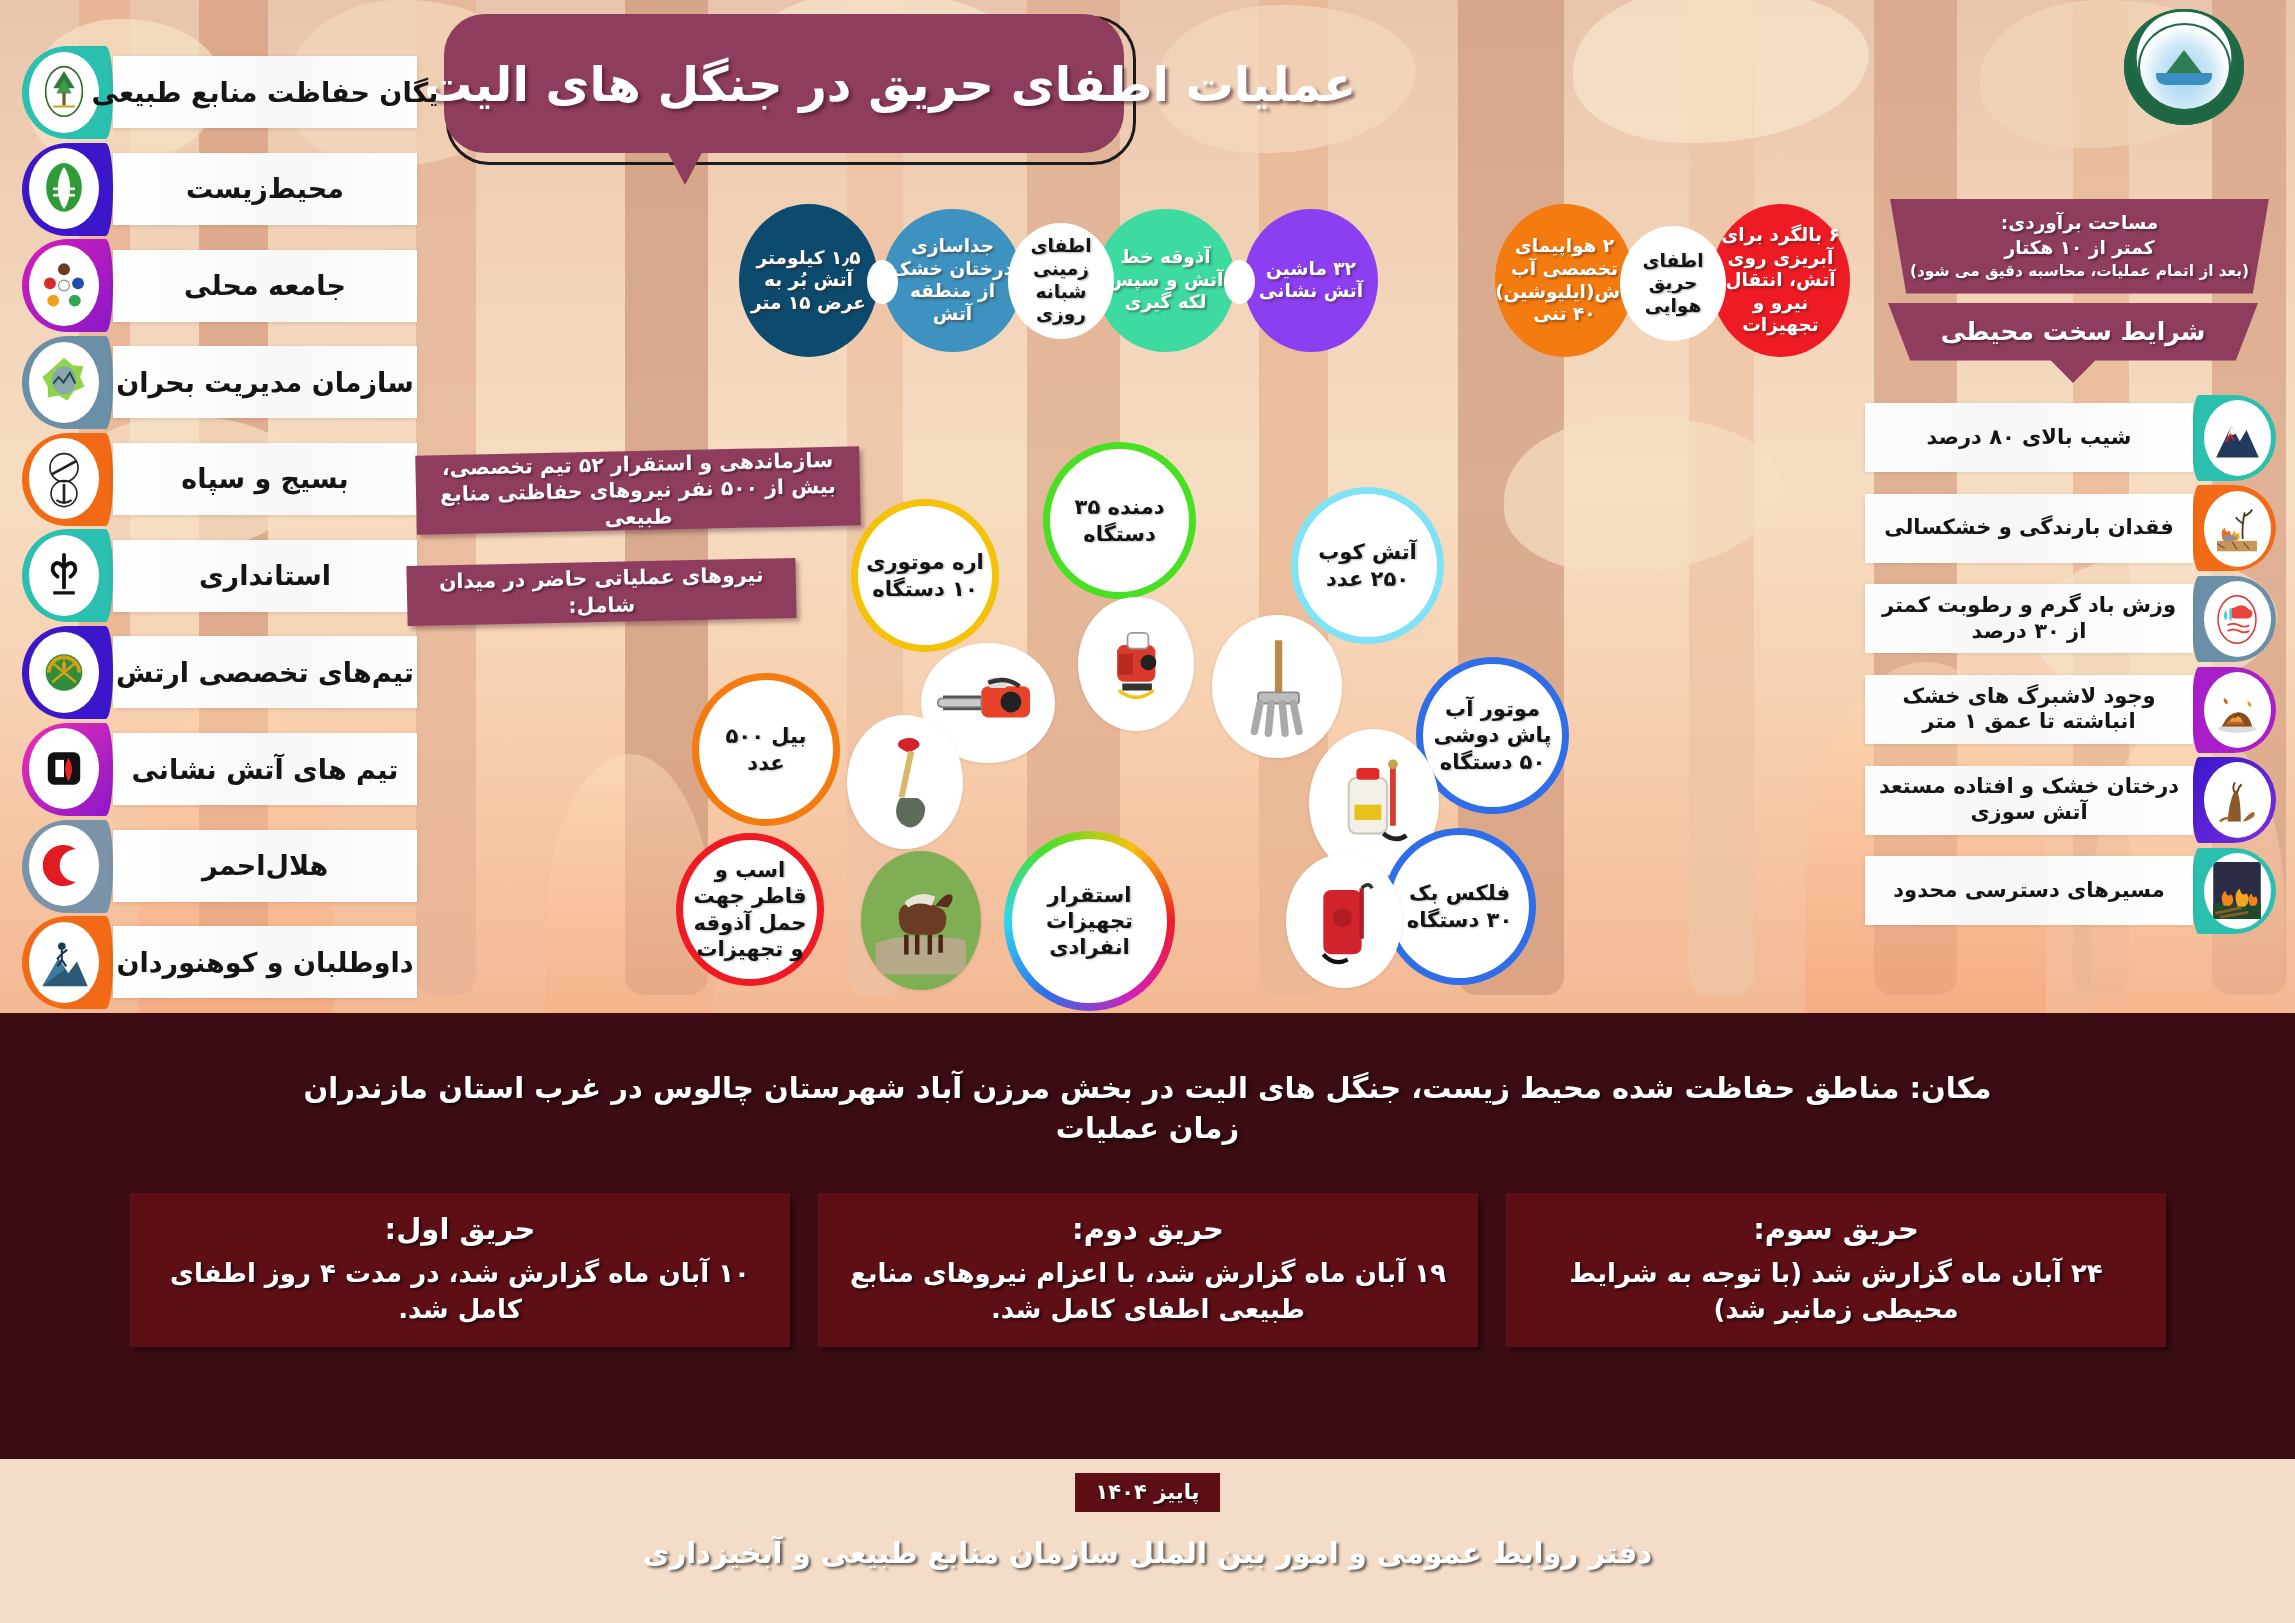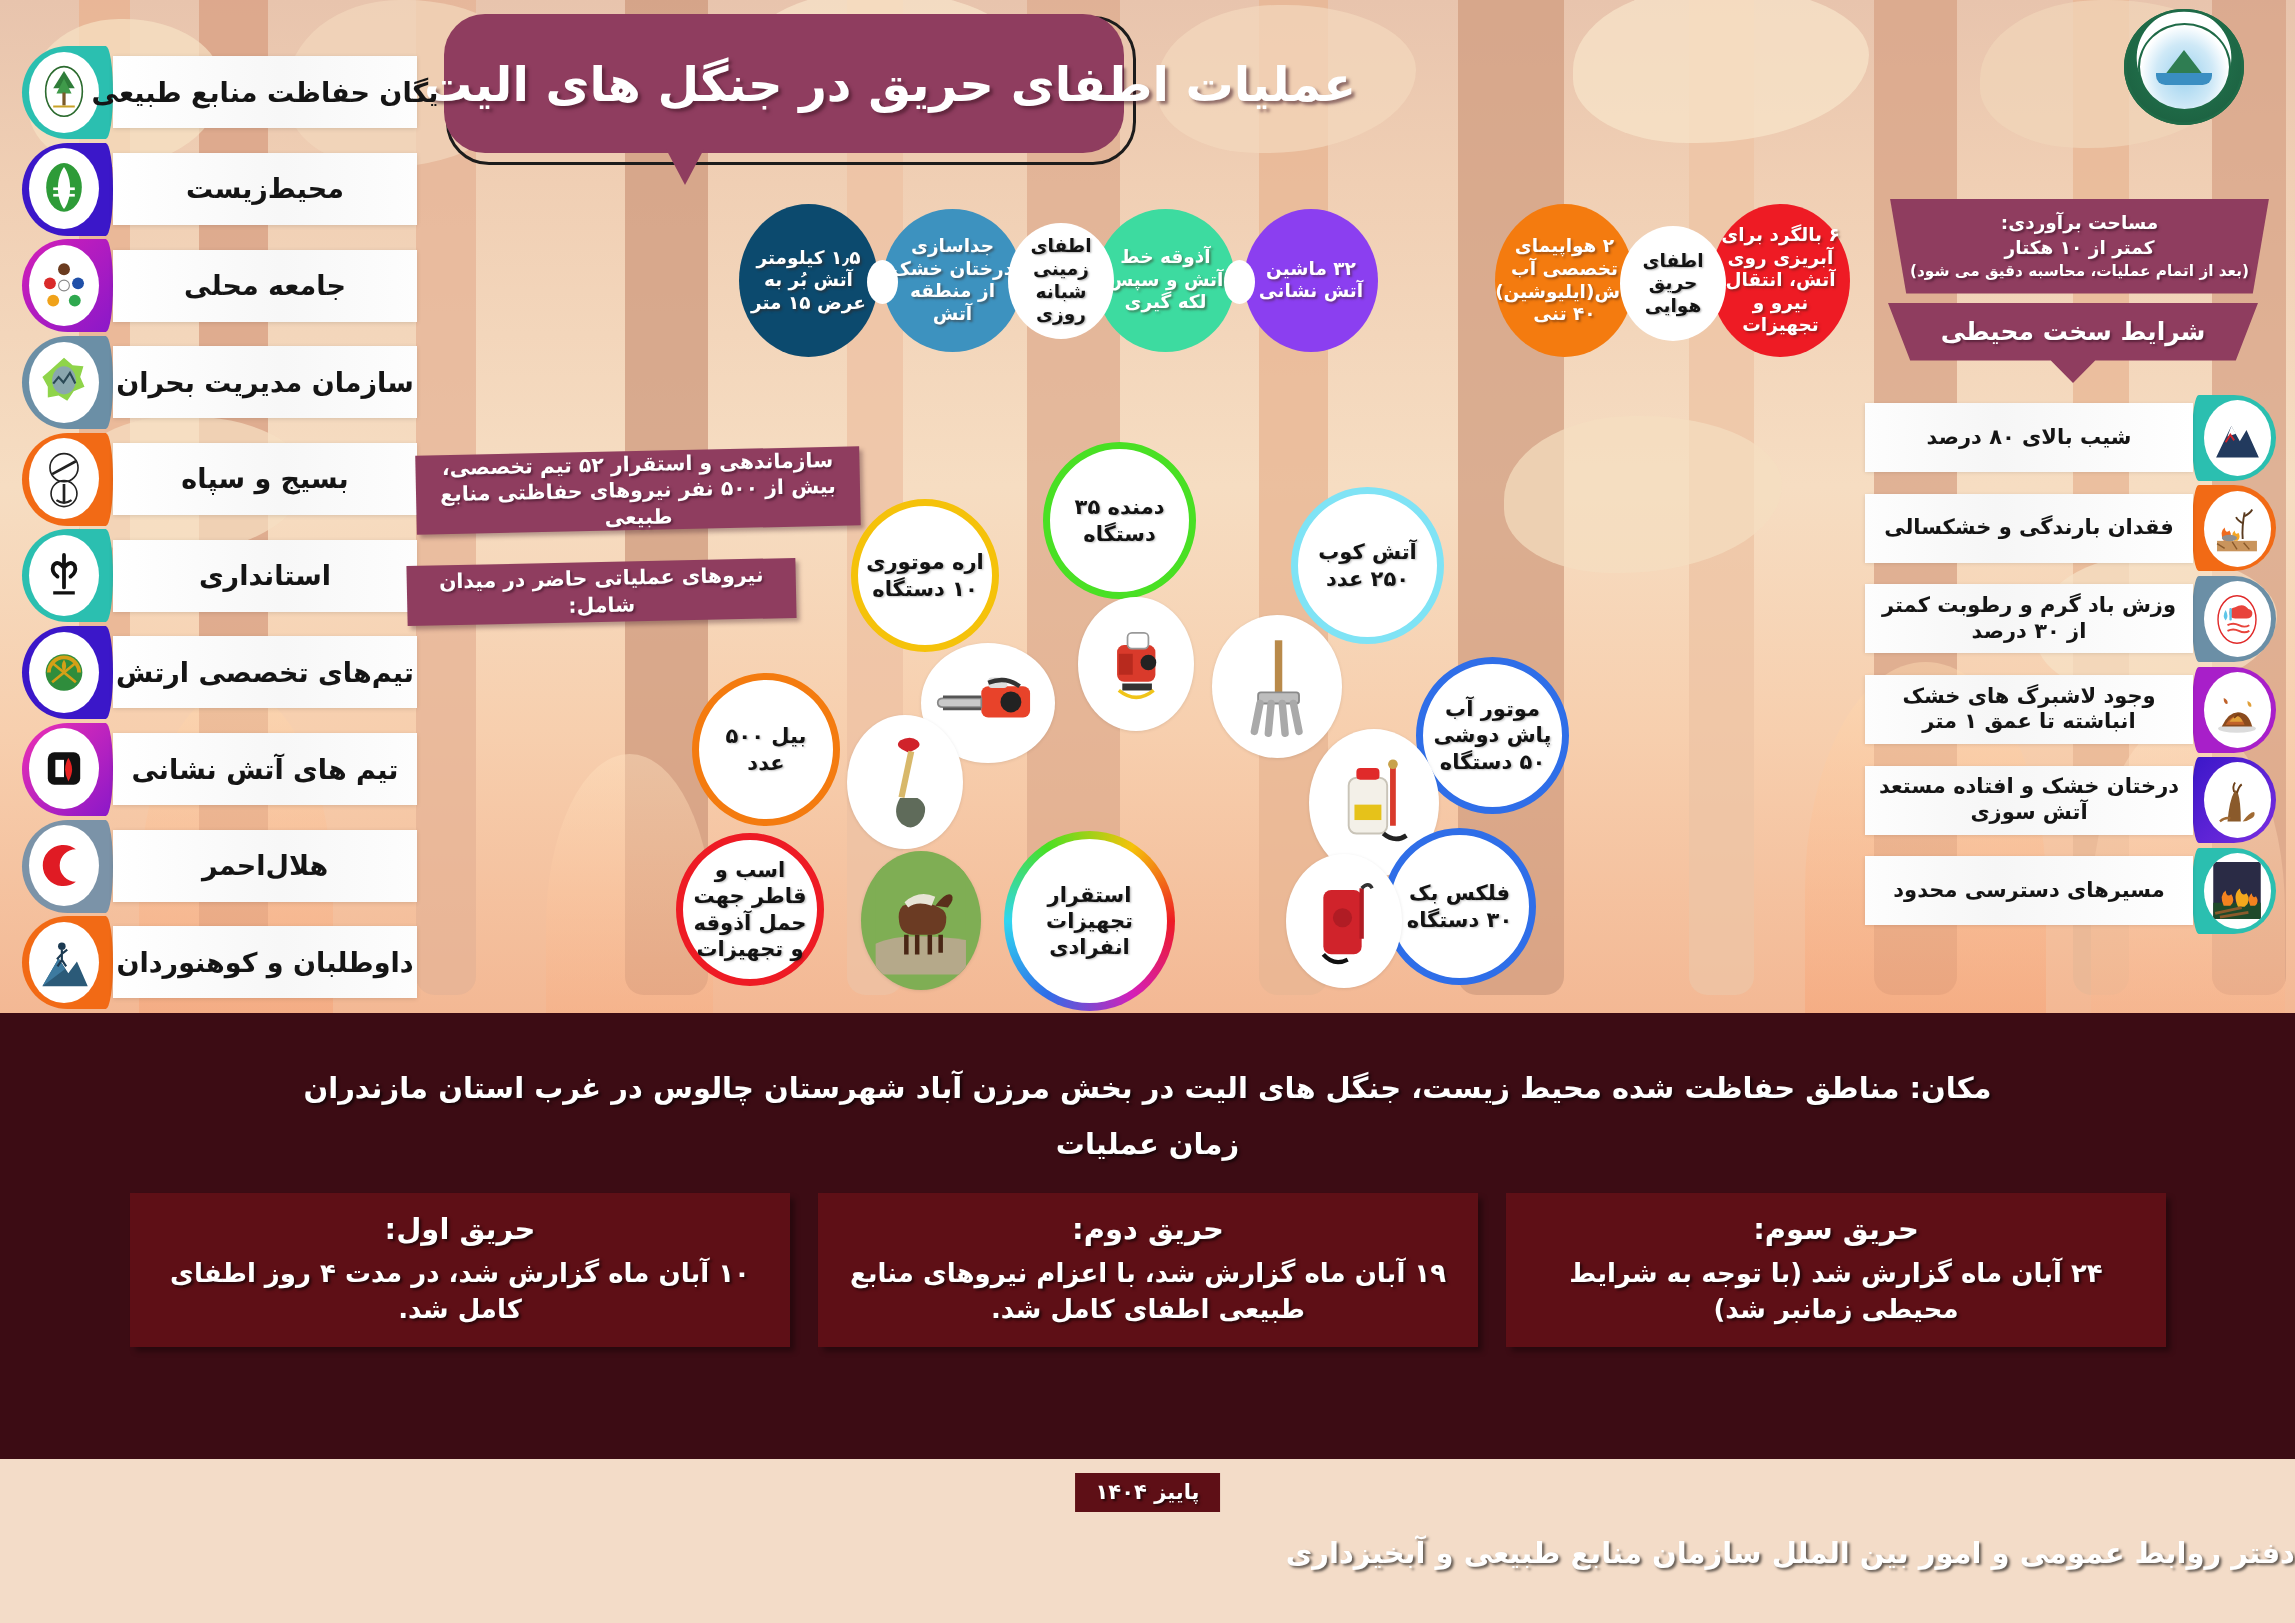--- a/index.html
+++ b/index.html
@@ -188,21 +188,21 @@
     position: absolute; left: 0; top: 1013px; width: 2295px; height: 446px;
     background: #3c0c14;
   }
   .loc-line {
     text-align: center; color: #fff; font-size: 29px; font-weight: bold;
     padding-top: 56px; line-height: 1.35;
     text-shadow: 2.3px 2.3px 2.8px rgba(0,0,0,.6);
   }
   .time-line {
     text-align: center; color:#fff; font-size: 29px; font-weight: bold;
-    margin-top: 19px; text-shadow: 2.3px 2.3px 2.8px rgba(0,0,0,.6);
+    margin-top: 3px; text-shadow: 2.3px 2.3px 2.8px rgba(0,0,0,.6);
   }
   .fire-grid {
     position: absolute; left: 130px; top: 1194px - 1013px; width: 2036px;
     display: flex; flex-direction: row-reverse; justify-content: space-between; gap: 28px;
   }
   .fire-card {
     width: 666px; background: #5e0f16; padding: 19.4px 26px; text-align: center;
     box-shadow: 4.6px 4.6px 5.6px rgba(0,0,0,.35);
   }
   .fire-card .ftitle {
@@ -212,21 +212,21 @@
   .fire-card .fbody {
     display:block; color:#fff; font-size: 26px; font-weight: bold; line-height: 1.4;
     text-shadow: 2.3px 2.3px 2.8px rgba(0,0,0,.6);
   }
   .season-badge {
     position: absolute; left: 50%; transform: translateX(-50%); top: 460px;
     background: #5e0f16; padding: 7.4px 21px;
   }
   .season-badge span { color:#fff; font-size: 21px; font-weight: bold; text-shadow: 1.9px 1.9px 2.3px rgba(0,0,0,.6); }
   .footer-line {
-    position: absolute; left: 0; right: 0; top: 523px; text-align: right;
+    position: absolute; left: 0; right: 0; top: 523px; text-align: center;
     color:#fff; font-size: 29px; font-weight: bold; text-shadow: 2.3px 2.3px 2.8px rgba(0,0,0,.6);
   }
 </style>
 </head>
 <body>
 
 <div id="poster">
 
   <div class="forest-bg">
     <div class="trunk" style="left:79px;width:51px;height:694px;background:#e9b493;opacity:.85"></div>

